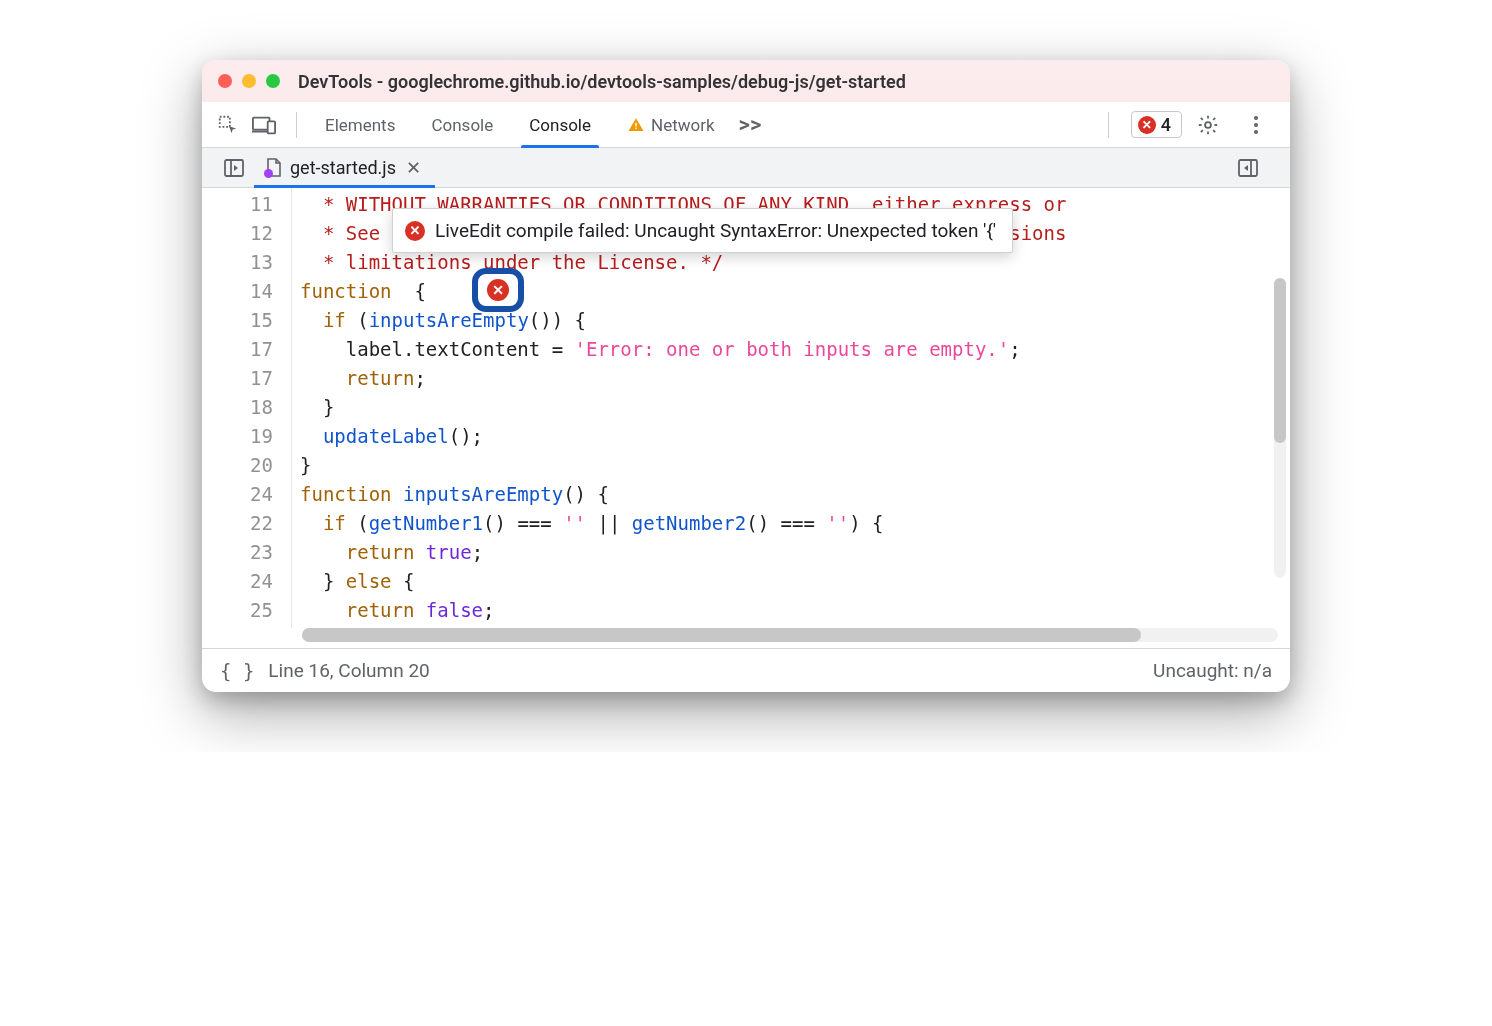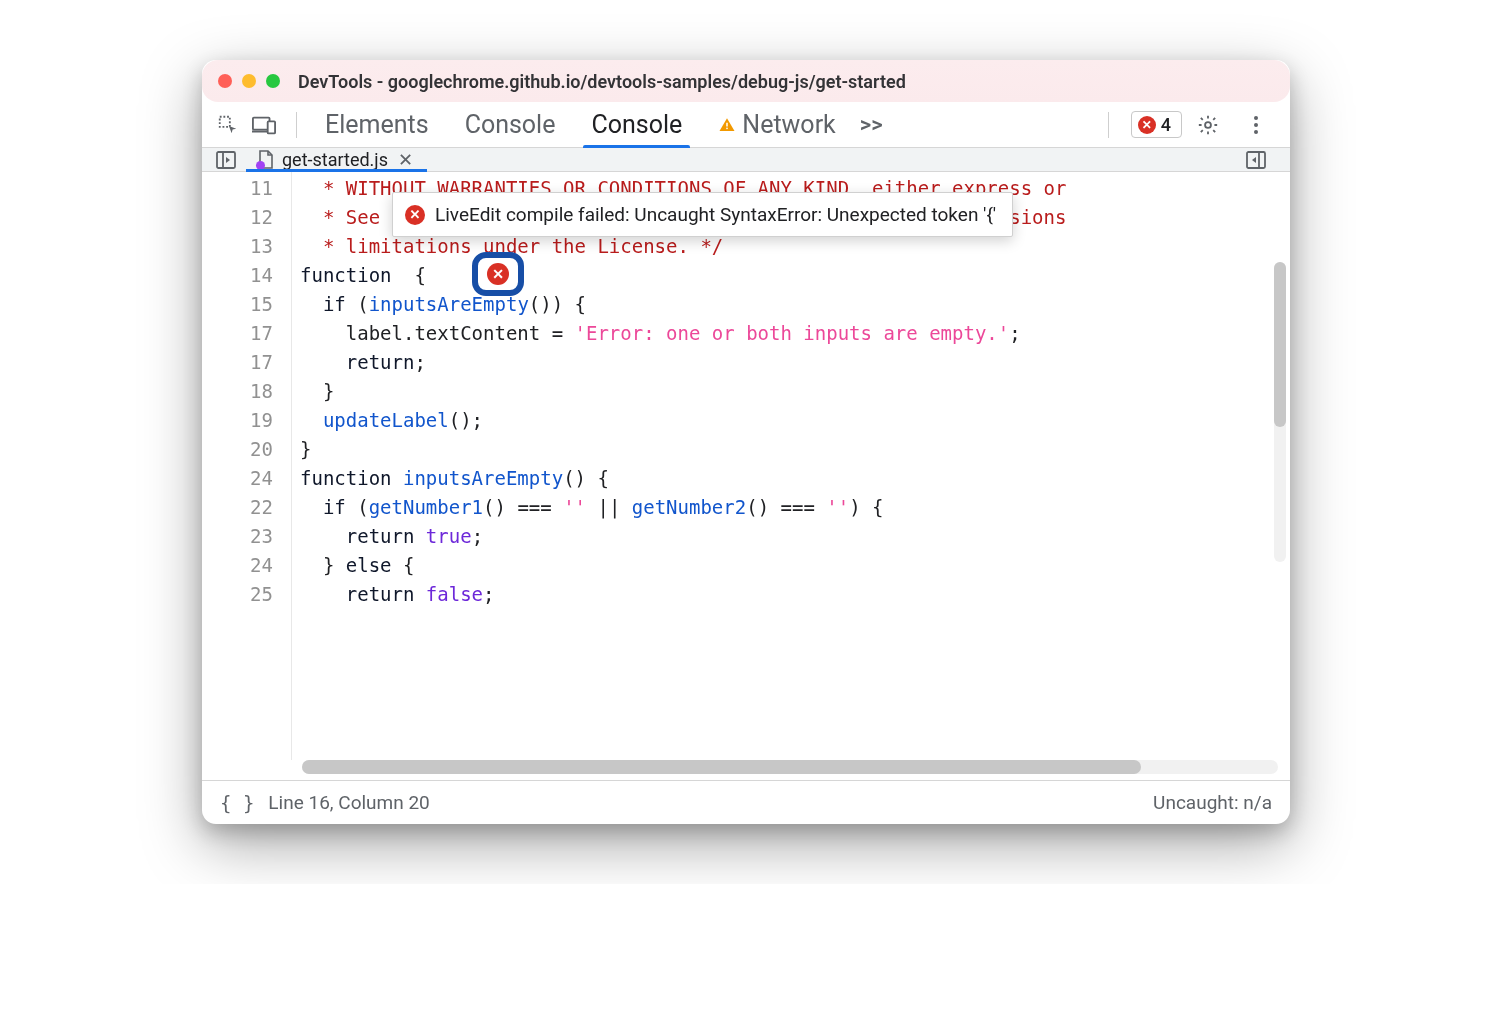--- a/index.html
+++ b/index.html
@@ -18,21 +18,20 @@
   box-shadow: 0 20px 60px rgba(0,0,0,0.35), 0 8px 20px rgba(0,0,0,0.2);
   overflow: hidden;
   position: relative;
 }
 .titlebar {
   height: 42px;
   background: linear-gradient(180deg, #fcecee 0%, #fbeaec 100%);
   display: flex;
   align-items: center;
   padding: 16px 16px;
-  border-radius: 16px;
 }
 .traffic { display: flex; gap: 10px; margin-right: 18px; }
 .traffic span { width: 14px; height: 14px; border-radius: 50%; display: inline-block; }
 .t-close { background: #ff5f57; }
 .t-min { background: #febc2e; }
 .t-max { background: #28c840; }
 .titlebar-title { font-size: 18px; font-weight: 600; color: #333336; }
 
 .toolbar {
   height: 46px;
@@ -44,21 +43,21 @@
 .toolbar .icon-btn {
   width: 28px; height: 28px; display: flex; align-items: center; justify-content: center;
   margin-right: 8px; color: #5f6368;
 }
 .divider-v { width: 1px; height: 26px; background: #cfcfcf; margin: 0 10px; }
 .tabs { display: flex; align-items: stretch; height: 100%; }
 .tab {
   padding: 0 18px;
   display: flex;
   align-items: center;
-  font-size: 25px;
+  font-size: 17px;
   color: #5f6368;
   cursor: pointer;
   position: relative;
   gap: 6px;
 }
 .tab.active { color: #202124; }
 .tab.active::after {
   content: ""; position: absolute; bottom: -1px; left: 10px; right: 10px;
   height: 3px; background: #1a73e8; border-radius: 2px 2px 0 0;
 }
@@ -69,57 +68,57 @@
   border-radius: 4px; padding: 2px 10px 2px 6px; background: #fff;
 }
 .error-circle {
   width: 18px; height: 18px; border-radius: 50%; background: #d93025;
   display: flex; align-items: center; justify-content: center;
   color: #fff; font-size: 12px; font-weight: bold;
 }
 .error-count { font-size: 18px; color: #202124; font-weight: 500; }
 
 .tabbar {
-  height: 24px; border-bottom: 1px solid #d6d6d6; background: #f1f3f4;
-  display: flex; align-items: center; padding: 0 14px;
+  height: 40px; border-bottom: 1px solid #d6d6d6; background: #f1f3f4;
+  display: flex; align-items: center; padding: 0 22px;
 }
 .tabbar .panel-toggle { margin-right: 10px; color: #5f6368; }
 .file-tab {
   height: 100%; display: flex; align-items: center; gap: 8px;
   padding: 0 12px; background: #f1f3f4; position: relative;
   font-size: 18px; color: #202124;
 }
 .file-tab::after {
   content: ""; position: absolute; bottom: -1px; left: 0; right: 0;
   height: 3px; background: #1a73e8;
 }
 .file-icon { position: relative; display: inline-flex; }
 .file-icon svg { display: block; }
 .file-dot {
   position: absolute; bottom: -1px; left: -2px; width: 9px; height: 9px;
   border-radius: 50%; background: #a142f4;
 }
 .close-x { font-size: 18px; color: #5f6368; padding: 0 2px; }
 .tabbar-right { margin-left: auto; display: flex; align-items: center; gap: 8px; }
 
-.editor-area { position: relative; height: 588px; }
+.editor-area { position: relative; height: 440px; }
 .editor {
   display: flex; height: 100%; font-family: Menlo, Consolas, monospace;
   font-size: 19px; line-height: 29px; overflow: hidden;
 }
 .gutter {
   width: 90px; text-align: right; padding: 2px 18px 2px 0; color: #919191;
   border-right: 1px solid #e8e8e8; user-select: none;
 }
 .code {
   padding: 2px 0 2px 8px; white-space: pre; color: #202124;
   flex: 1; position: relative;
 }
 .comment { color: #b91c1c; }
-.keyword { color: #0f172a; }
+.keyword { color: #a16207; }
 .func { color: #1155cc; }
 .string { color: #ec4899; }
 .bool { color: #6d28d9; }
 
 .error-tooltip {
   position: absolute; top: 20px; left: 190px;
   background: #fff; border: 1px solid #d0d0d0;
   box-shadow: 0 4px 14px rgba(0,0,0,0.18);
   padding: 10px 16px 10px 12px; display: flex; align-items: center; gap: 10px;
   font-size: 19px; color: #202124; border-radius: 2px;

